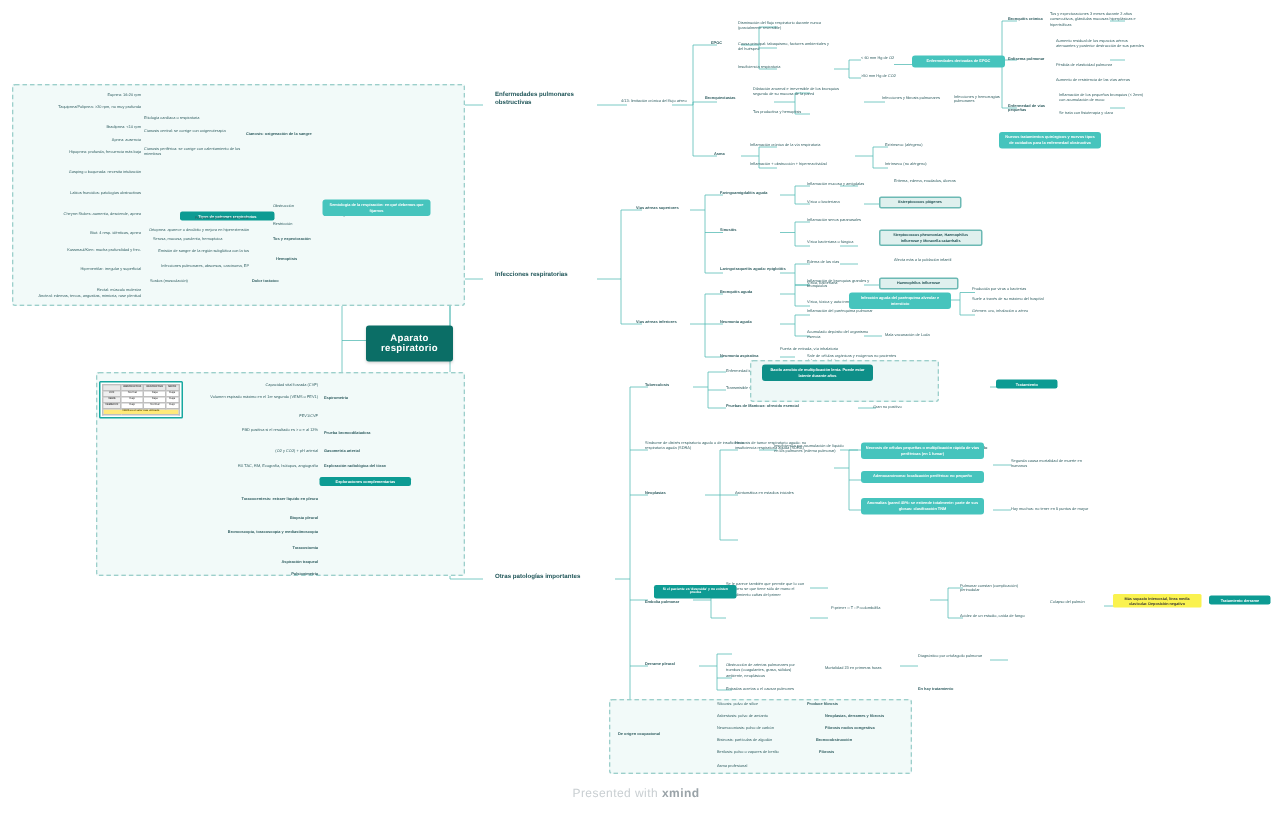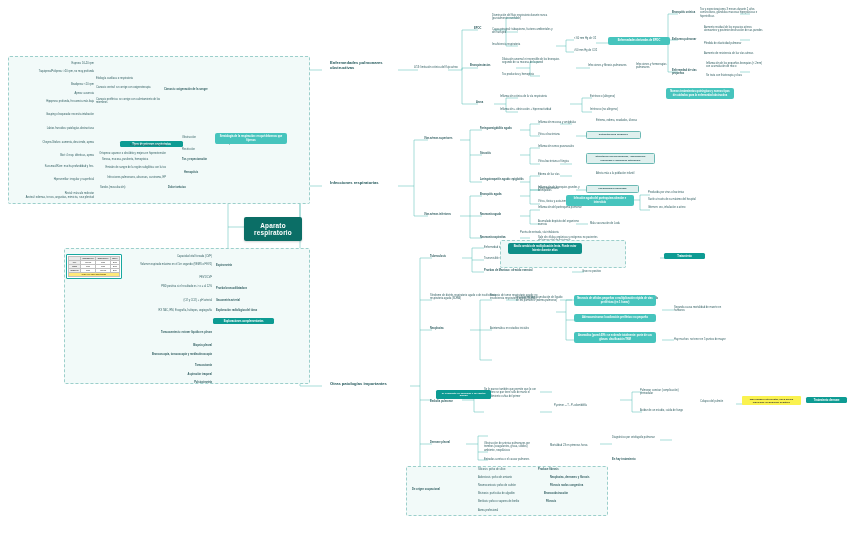--- a/index.html
+++ b/index.html
@@ -460,13 +460,14 @@
   <div class="node" style="left:550px;top:484px;width:54px;font-weight:bold;">Fibrosis nodos congestiva</div>
 
   <div class="node" style="left:478px;top:492px;width:54px;">Bisinosis: partículas de algodón</div>
   <div class="node" style="left:544px;top:492px;width:50px;font-weight:bold;">Broncoobstrucción</div>
 
   <div class="node" style="left:478px;top:500px;width:58px;">Berilosis: polvo o vapores de berilio</div>
   <div class="node" style="left:546px;top:500px;width:36px;font-weight:bold;">Fibrosis</div>
 
   <div class="node" style="left:478px;top:509px;width:48px;">Asma profesional</div>
 
+  <div class="watermark"><span>Presented with </span><b>xmind</b></div>
 </div>
 
 </body></html>

